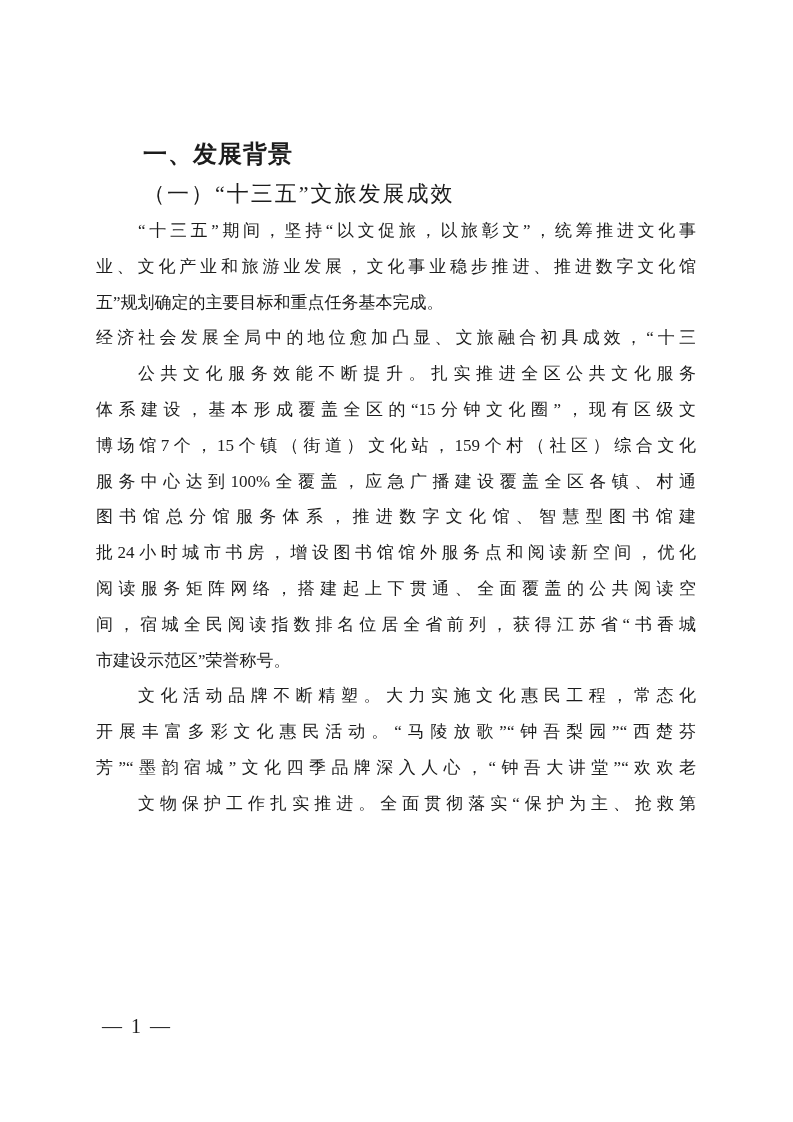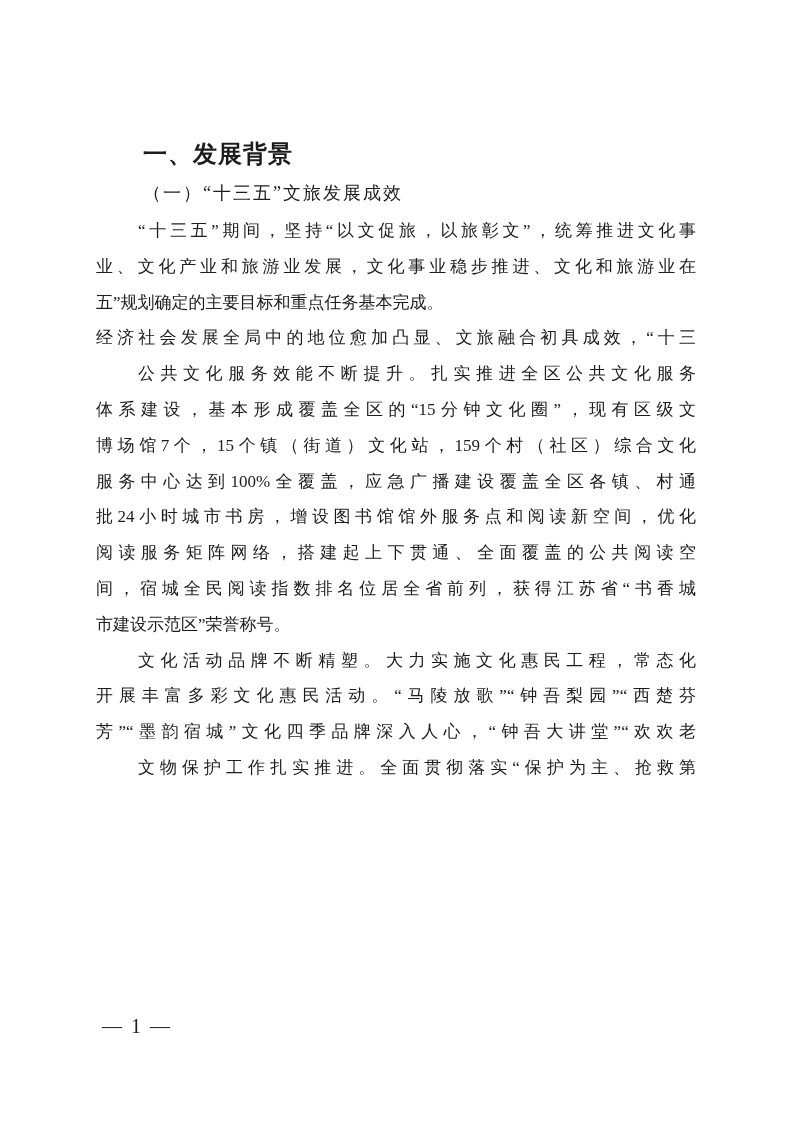--- a/index.html
+++ b/index.html
@@ -27,21 +27,21 @@
     font-family: "Liberation Sans", "DejaVu Sans", sans-serif;
     font-weight: 700;
     font-size: 24px;
     line-height: 40px;
     padding-left: 47px;
     letter-spacing: 1px;
     white-space: nowrap;
   }
   .doc-subheading {
     font-family: "Liberation Serif", "DejaVu Serif", serif;
-    font-size: 18px;
+    font-size: 22px;
     line-height: 39px;
     padding-left: 47px;
     letter-spacing: 2px;
     white-space: nowrap;
   }
   .doc-body .para {
     margin: 0;
     padding: 0;
   }
   .line {
@@ -71,29 +71,30 @@
 </head>
 <body>
 
 <div class="page" style="background: rgb(255, 255, 255); color: rgb(28, 28, 28);">
   <div class="content">
     <div class="doc-heading">一、发展背景</div>
     <div class="doc-subheading">（一）“十三五”文旅发展成效</div>
     <div class="doc-body">
         <div class="para">
           <div class="line first fill">“十三五”期间，坚持“以文促旅，以旅彰文”，统筹推进文化事</div>
-          <div class="line fill">业、文化产业和旅游业发展，文化事业稳步推进、文化和旅游业在</div>
+          <div class="line fill">业、文化产业和旅游业发展，文化事业稳步推进、推进数字文化馆</div>
           <div class="line">五”规划确定的主要目标和重点任务基本完成。</div>
           <div class="line fill">经济社会发展全局中的地位愈加凸显、文旅融合初具成效，“十三</div>
         </div>
         <div class="para">
           <div class="line first fill">公共文化服务效能不断提升。扎实推进全区公共文化服务</div>
           <div class="line fill">体系建设，基本形成覆盖全区的“15分钟文化圈”，现有区级文</div>
           <div class="line fill">博场馆7个，15个镇（街道）文化站，159个村（社区）综合文化</div>
           <div class="line fill">服务中心达到100%全覆盖，应急广播建设覆盖全区各镇、村通</div>
+          <div class="line fill">图书馆总分馆服务体系，推进数字文化馆、智慧型图书馆建</div>
           <div class="line fill">批24小时城市书房，增设图书馆馆外服务点和阅读新空间，优化</div>
           <div class="line fill">阅读服务矩阵网络，搭建起上下贯通、全面覆盖的公共阅读空</div>
           <div class="line fill">间，宿城全民阅读指数排名位居全省前列，获得江苏省“书香城</div>
           <div class="line">市建设示范区”荣誉称号。</div>
         </div>
         <div class="para">
           <div class="line first fill">文化活动品牌不断精塑。大力实施文化惠民工程，常态化</div>
           <div class="line fill">开展丰富多彩文化惠民活动。“马陵放歌”“钟吾梨园”“西楚芬</div>
           <div class="line fill">芳”“墨韵宿城”文化四季品牌深入人心，“钟吾大讲堂”“欢欢老</div>
         </div>

